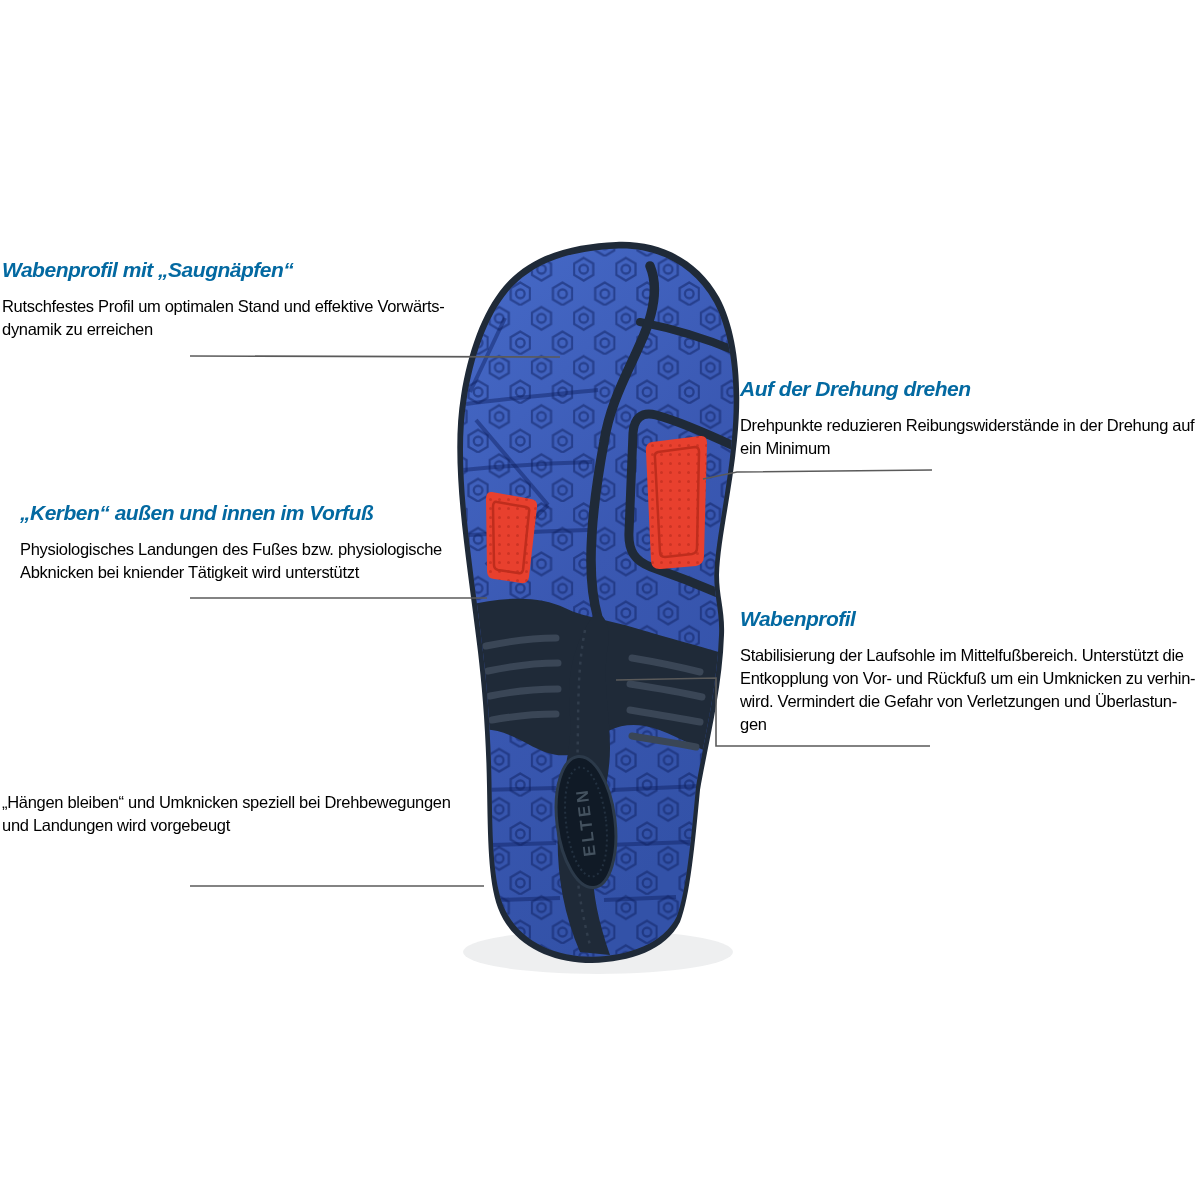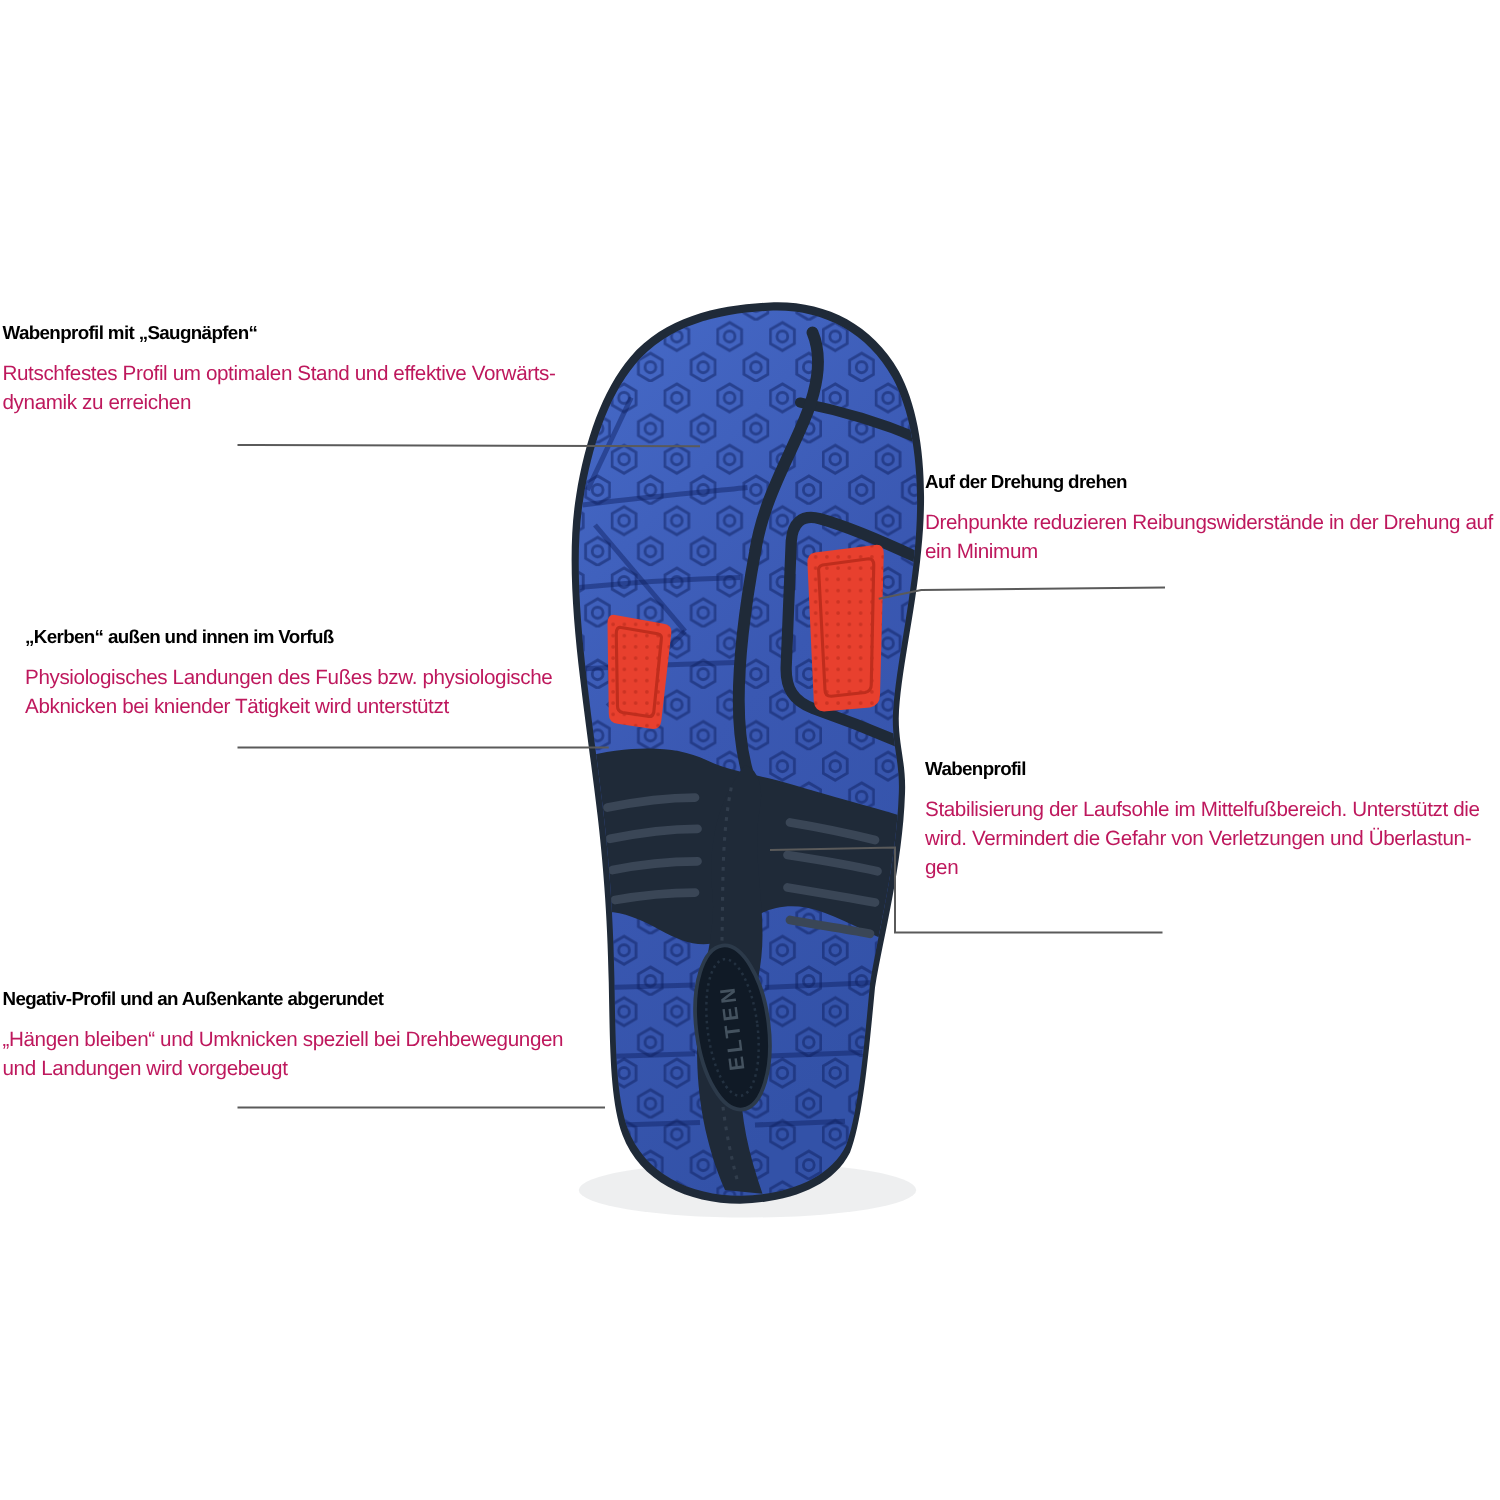--- a/index.html
+++ b/index.html
@@ -6,31 +6,32 @@
   #canvas{
     position:relative;
     width:1200px;height:1200px;
     background:#ffffff;
     overflow:hidden;
     font-family:"Liberation Sans", sans-serif;
   }
   .note{position:absolute;}
   .note h3{
     margin:0 0 13px 0;
-    font-size:15px;
+    font-size:21px;
     font-weight:700;
     letter-spacing:-0.5px;
-    color:#000000;
+    color:#0369a1;
     white-space:nowrap;
+    font-style:italic;
   }
   .note .body{
     font-size:16.5px;
     letter-spacing:-0.3px;
     line-height:23px;
-    color:#be185d;
+    color:#000000;
   }
   .note .body div{white-space:nowrap;}
   #note-wabenprofil {left:2px;  top:258px; width:470px;}
   #note-kerben      {left:20px;  top:501px; width:470px;}
   #note-negativ     {left:2px;  top:791px; width:470px;}
   #note-drehen      {left:740px;top:377px; width:460px;}
   #note-torsion     {left:740px;top:607px; width:460px;}
   #sole-svg{position:absolute;left:0;top:0;pointer-events:none;}
 </style>
 </head>
@@ -191,37 +192,37 @@
 
   <div class="note" id="note-kerben">
     <h3>„Kerben“ außen und innen im Vorfuß</h3>
     <div class="body">
       <div>Physiologisches Landungen des Fußes bzw. physiologische</div>
       <div>Abknicken bei kniender Tätigkeit wird unterstützt</div>
     </div>
   </div>
 
   <div class="note" id="note-negativ">
-    <h3>Negativ-Profil und an Außenkante abgerundet</h3>
     <div class="body">
       <div>„Hängen bleiben“ und Umknicken speziell bei Drehbewegungen</div>
       <div>und Landungen wird vorgebeugt</div>
     </div>
   </div>
 
   <div class="note" id="note-drehen">
     <h3>Auf der Drehung drehen</h3>
     <div class="body">
       <div>Drehpunkte reduzieren Reibungswiderstände in der Drehung auf</div>
       <div>ein Minimum</div>
     </div>
   </div>
 
   <div class="note" id="note-torsion">
     <h3>Wabenprofil</h3>
     <div class="body">
       <div>Stabilisierung der Laufsohle im Mittelfußbereich. Unterstützt die</div>
+      <div>Entkopplung von Vor- und Rückfuß um ein Umknicken zu verhin-</div>
       <div>wird. Vermindert die Gefahr von Verletzungen und Überlastun-</div>
       <div>gen</div>
     </div>
   </div>
 
 </div>
 
 </body></html>

